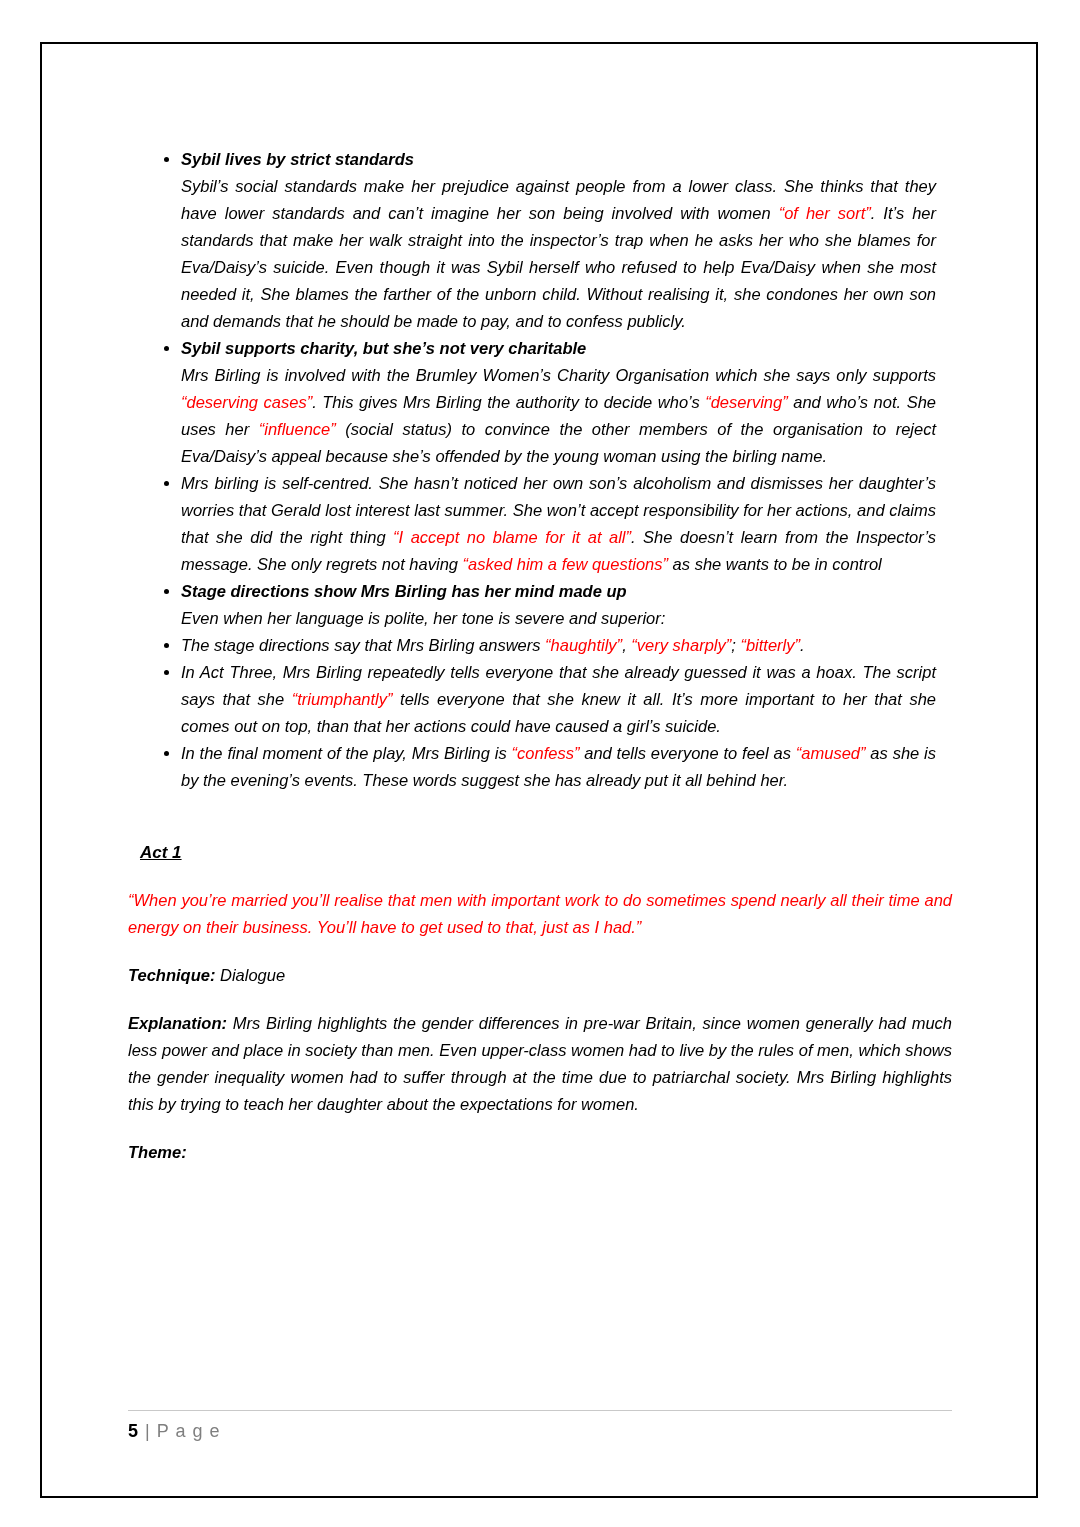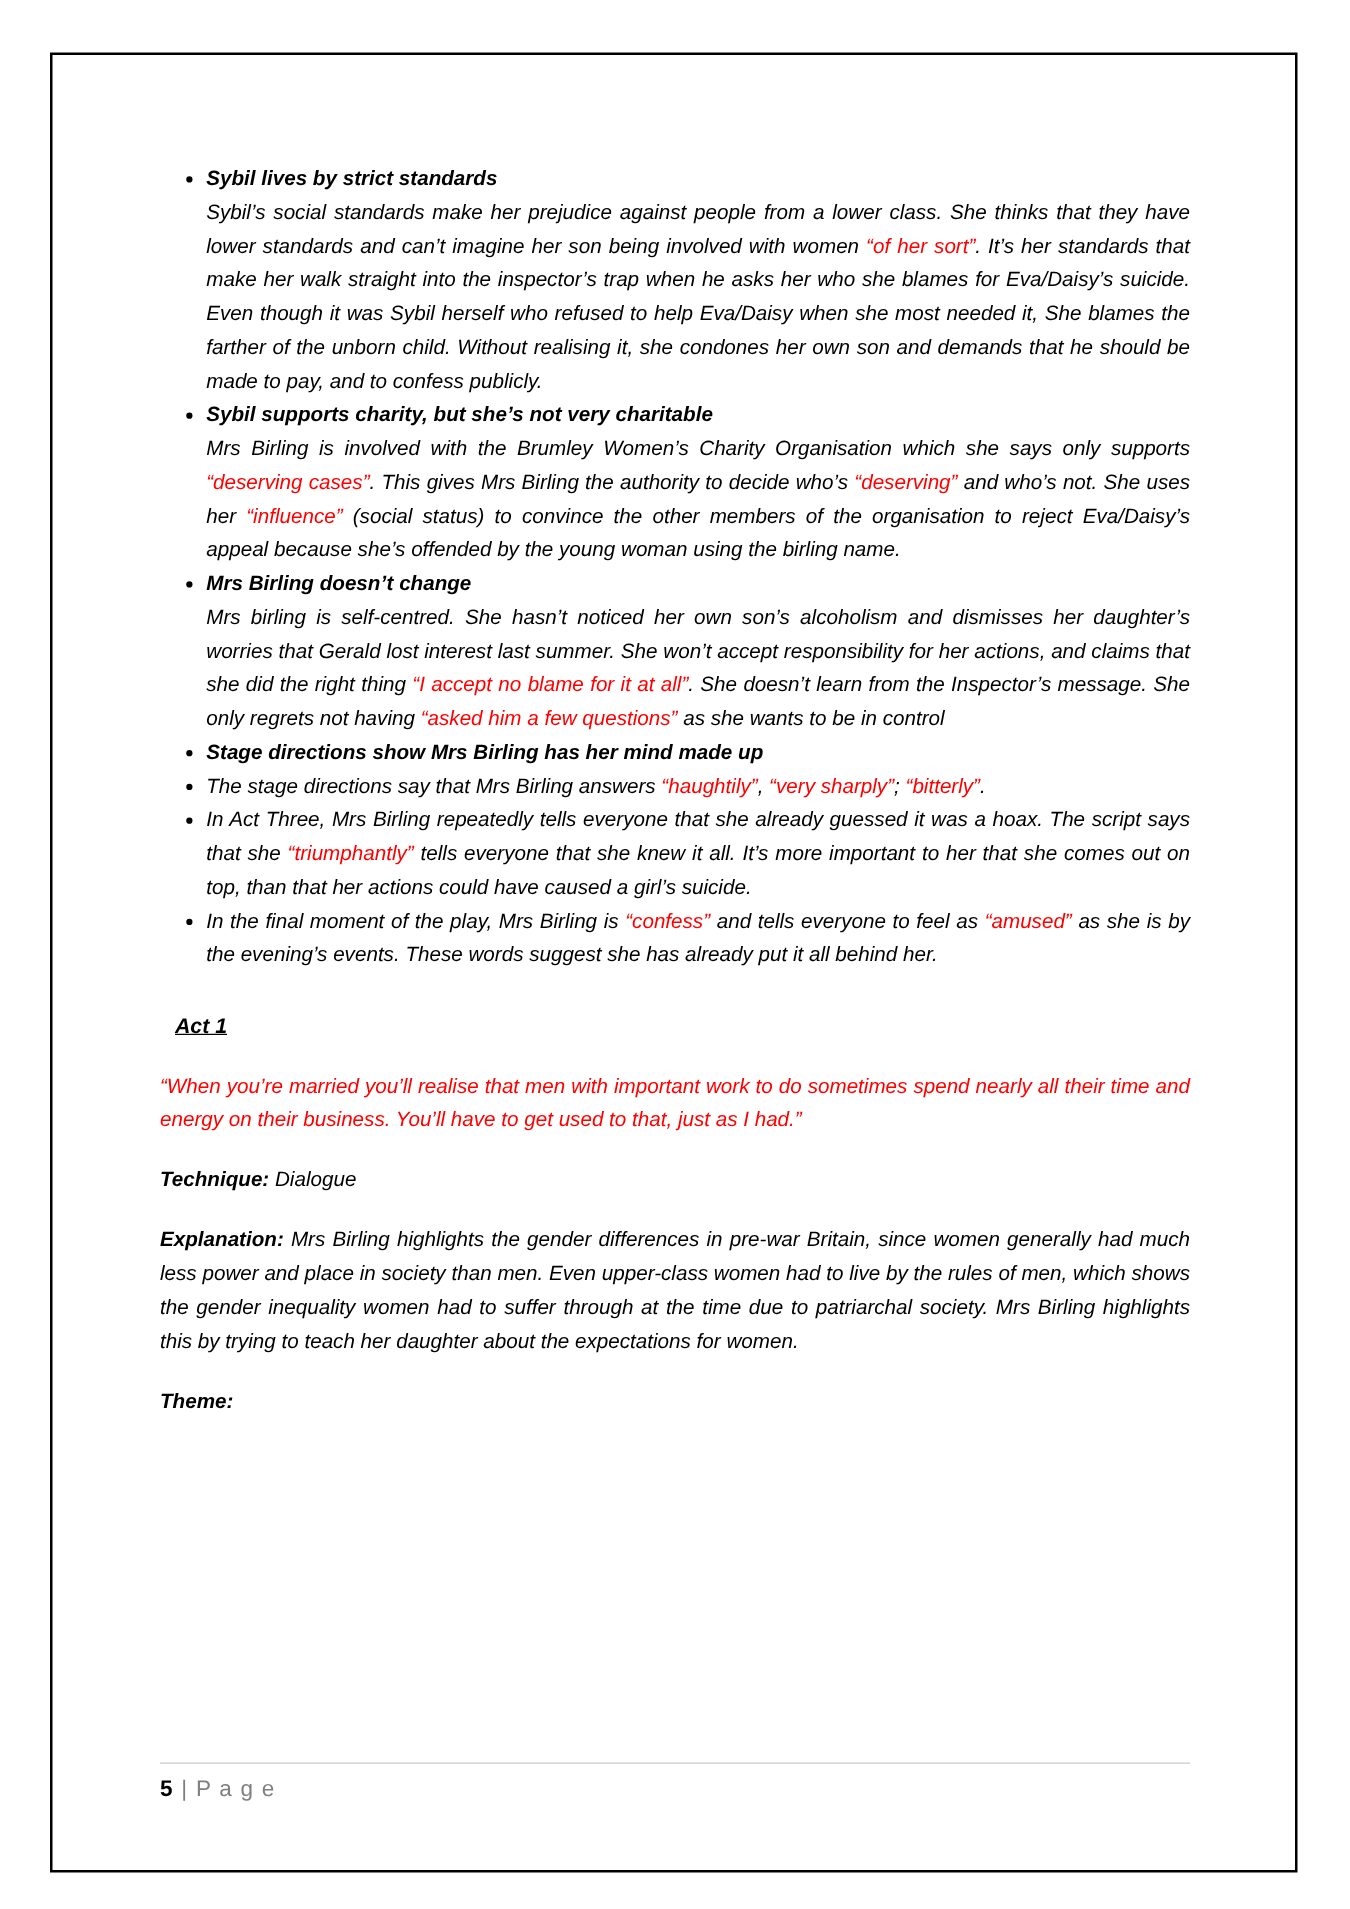--- a/index.html
+++ b/index.html
@@ -26,21 +26,21 @@
   .content {
     position: absolute;
     left: 128px;
     top: 130px;
     width: 824px;
     font-style: italic;
     font-size: 16.5px;
     line-height: 27px;
   }
   ul.bullets {
-    margin: 0;
+    margin: 16px;
     padding: 0 0 0 37px;
     list-style: disc outside;
   }
   ul.bullets li {
     text-align: justify;
     margin: 0;
   }
   .bullet-title {
     display: block;
     font-weight: bold;
@@ -89,25 +89,25 @@
   <ul class="bullets">
     <li>
       <span class="bullet-title">Sybil lives by strict standards</span>
       <span class="bullet-body"><span>Sybil’s social standards make her prejudice against people from a lower class. She thinks that they have lower standards and can’t imagine her son being involved with women </span><span class="red">“of her sort”</span><span>. It’s her standards that make her walk straight into the inspector’s trap when he asks her who she blames for Eva/Daisy’s suicide. Even though it was Sybil herself who refused to help Eva/Daisy when she most needed it, She blames the farther of the unborn child. Without realising it, she condones her own son and demands that he should be made to pay, and to confess publicly.</span></span>
     </li>
     <li>
       <span class="bullet-title">Sybil supports charity, but she’s not very charitable</span>
       <span class="bullet-body"><span>Mrs Birling is involved with the Brumley Women’s Charity Organisation which she says only supports </span><span class="red">“deserving cases”</span><span>. This gives Mrs Birling the authority to decide who’s </span><span class="red">“deserving”</span><span> and who’s not. She uses her </span><span class="red">“influence”</span><span> (social status) to convince the other members of the organisation to reject Eva/Daisy’s appeal because she’s offended by the young woman using the birling name.</span></span>
     </li>
     <li>
-      <span class="bullet-title">Mrs Birling doesn’t change</span>
       <span class="bullet-body"><span>Mrs birling is self-centred. She hasn’t noticed her own son’s alcoholism and dismisses her daughter’s worries that Gerald lost interest last summer. She won’t accept responsibility for her actions, and claims that she did the right thing </span><span class="red">“I accept no blame for it at all”</span><span>. She doesn’t learn from the Inspector’s message. She only regrets not having </span><span class="red">“asked him a few questions”</span><span> as she wants to be in control</span></span>
     </li>
     <li>
       <span class="bullet-title">Stage directions show Mrs Birling has her mind made up</span>
+      <span class="bullet-body"><span>Even when her language is polite, her tone is severe and superior:</span></span>
     </li>
     <li>
 
       <span class="bullet-body"><span>The stage directions say that Mrs Birling answers </span><span class="red">“haughtily”</span><span>, </span><span class="red">“very sharply”</span><span>; </span><span class="red">“bitterly”</span><span>.</span></span>
     </li>
     <li>
 
       <span class="bullet-body"><span>In Act Three, Mrs Birling repeatedly tells everyone that she already guessed it was a hoax. The script says that she </span><span class="red">“triumphantly”</span><span> tells everyone that she knew it all. It’s more important to her that she comes out on top, than that her actions could have caused a girl’s suicide.</span></span>
     </li>
     <li>

